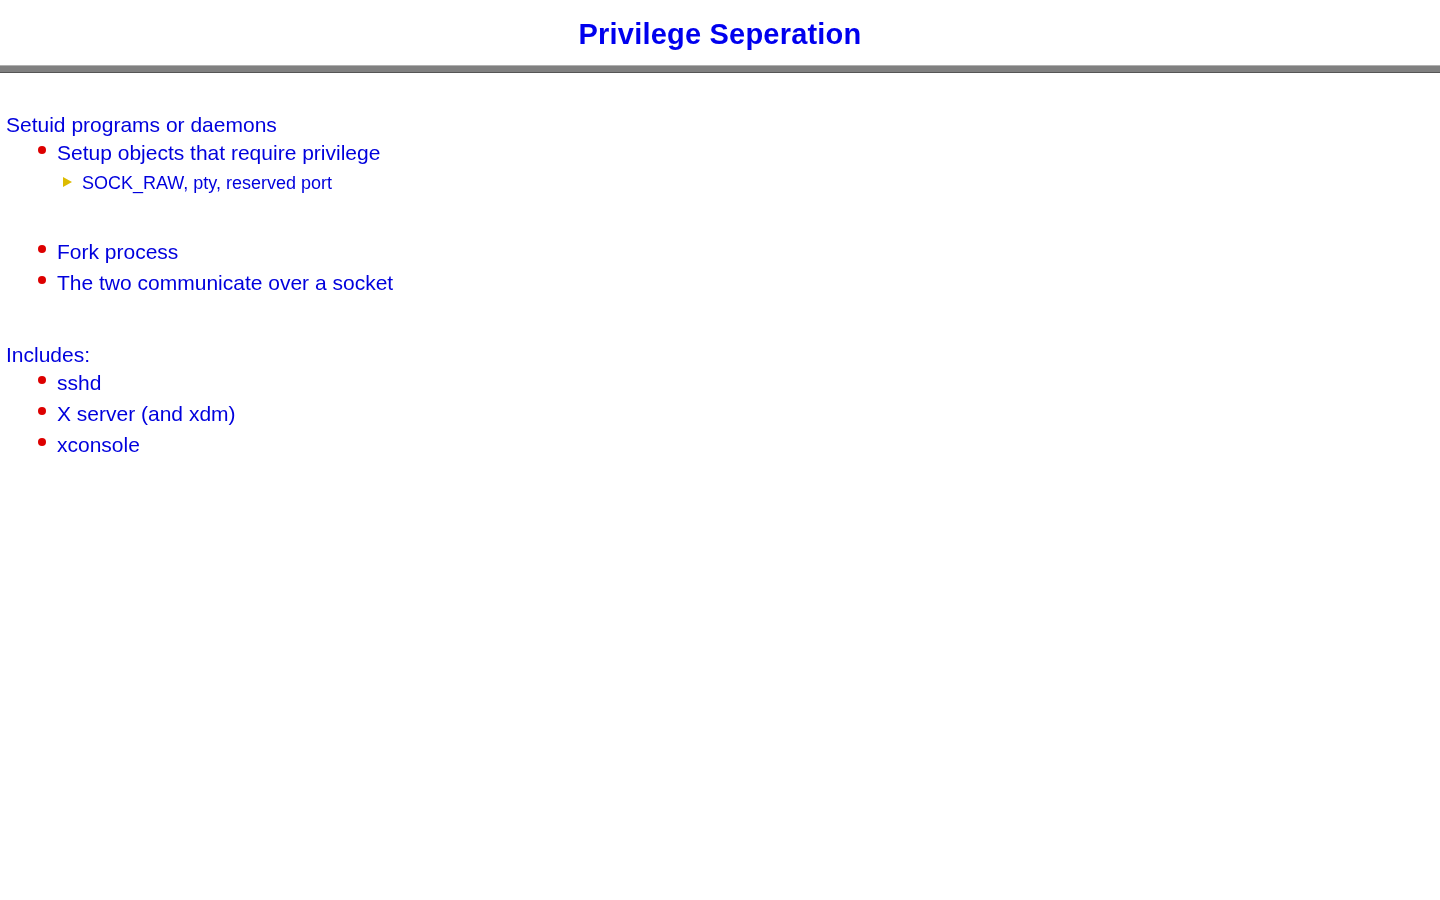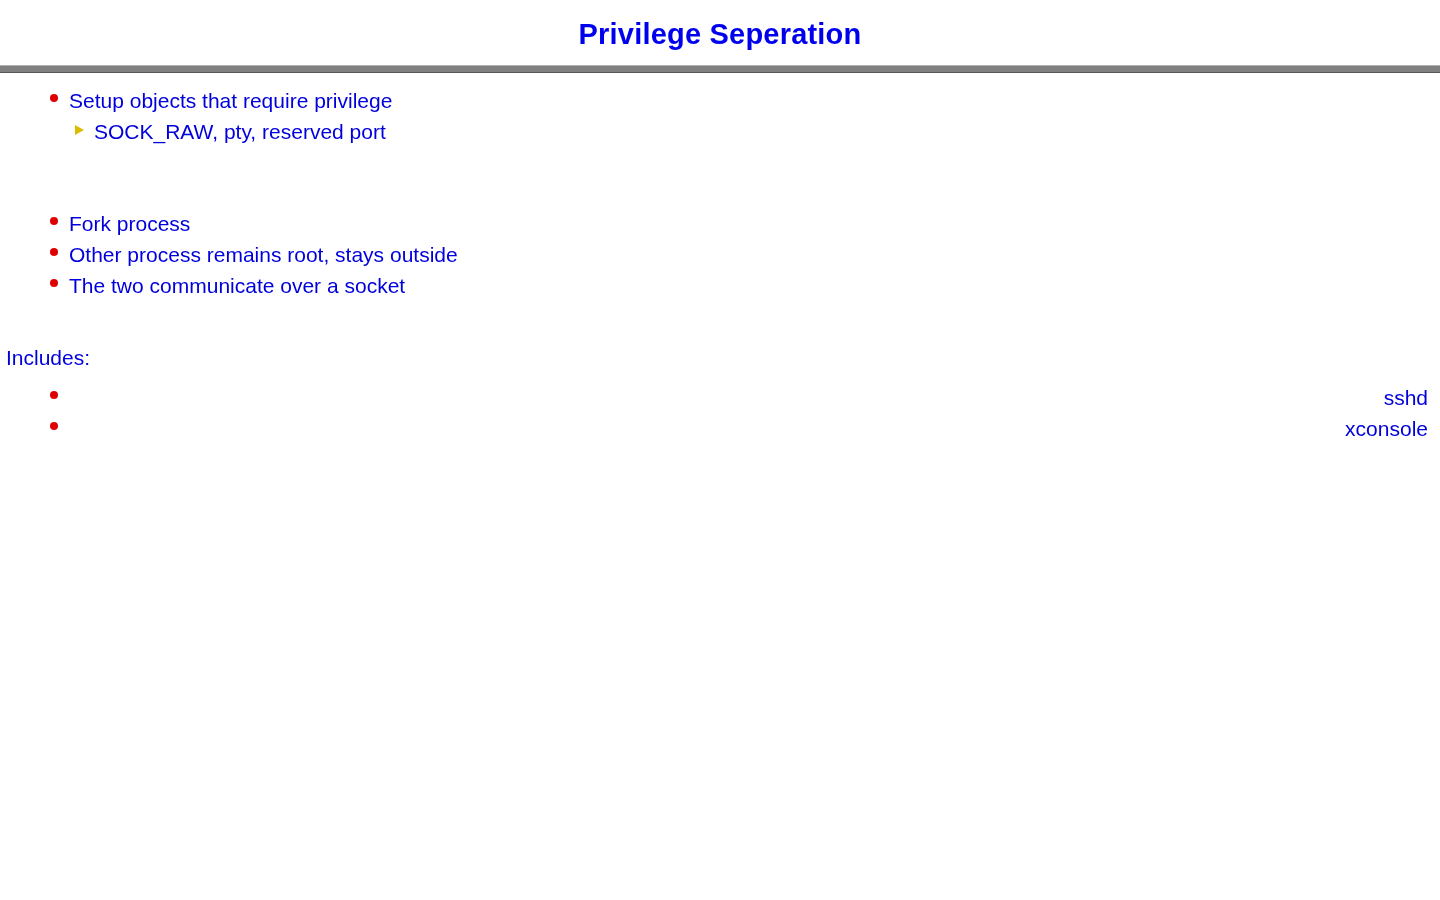--- a/index.html
+++ b/index.html
@@ -42,21 +42,21 @@
   .lead {
     color: #0000dd;
     font-size: 21px;
     margin-left: 6px;
   }
   .lead-1 { margin-top: 40px; }
   .lead-2 { margin-top: 45px; margin-left: 6px; }
 
   ul.level1 {
     list-style: none;
-    margin: 12px;
+    margin: 0;
     padding: 0;
   }
   ul.level1 > li {
     position: relative;
     color: #0000dd;
     font-size: 21px;
     margin-left: 57px;
     line-height: 31px;
     padding-left: 0;
   }
@@ -70,49 +70,50 @@
     background: #dd0000;
   }
   ul.level2 {
     list-style: none;
     margin: 0;
     padding: 0;
   }
   ul.level2 > li {
     position: relative;
     color: #0000dd;
-    font-size: 21px;
+    font-size: 18px;
     margin-left: 25px;
     line-height: 31px;
   }
   ul.level2 > li > .bullet2 {
     position: absolute;
     left: -19px;
     top: 9px;
     width: 0;
     height: 0;
     border-left: 9px solid #ddbb00;
     border-top: 5px solid transparent;
     border-bottom: 5px solid transparent;
   }
   .group-gap { height: 37px; }
   .block-top-1 { margin-top: 28px; }
-  .block-top-2 { margin-top: 32px; text-align: right; }
+  .block-top-2 { margin-top: 32px; }
   .block-top-3 { margin-top: 46px; }
 </style>
 </head>
 <body>
 
 <div class="slide">
 
   <div class="slide-title">Privilege Seperation</div>
   <div class="title-rule"></div>
 
   <div class="body">
 
+    <div class="lead lead-1">Setuid programs or daemons</div>
 
     <ul class="level1 block-top-1">
       <li>
         <span class="bullet1"></span>
         <span>Setup objects that require privilege</span>
         <ul class="level2">
           <li>
             <span class="bullet2"></span>
             <span>SOCK_RAW, pty, reserved port</span>
           </li>
@@ -122,36 +123,36 @@
 
     <div class="group-gap"></div>
 
     <ul class="level1">
       <li>
         <span class="bullet1"></span>
         <span>Fork process</span>
       </li>
       <li>
         <span class="bullet1"></span>
-        <span>Other process remains root, stays outside</span>
-      </li>
-      <li>
-        <span class="bullet1"></span>
         <span>The two communicate over a socket</span>
       </li>
     </ul>
 
     <div class="lead lead-2">Includes:</div>
 
     <ul class="level1 block-top-2">
       <li>
         <span class="bullet1"></span>
         <span>sshd</span>
       </li>
       <li>
         <span class="bullet1"></span>
+        <span>X server (and xdm)</span>
+      </li>
+      <li>
+        <span class="bullet1"></span>
         <span>xconsole</span>
       </li>
     </ul>
 
 
   </div>
 </div>
 
 </body></html>

